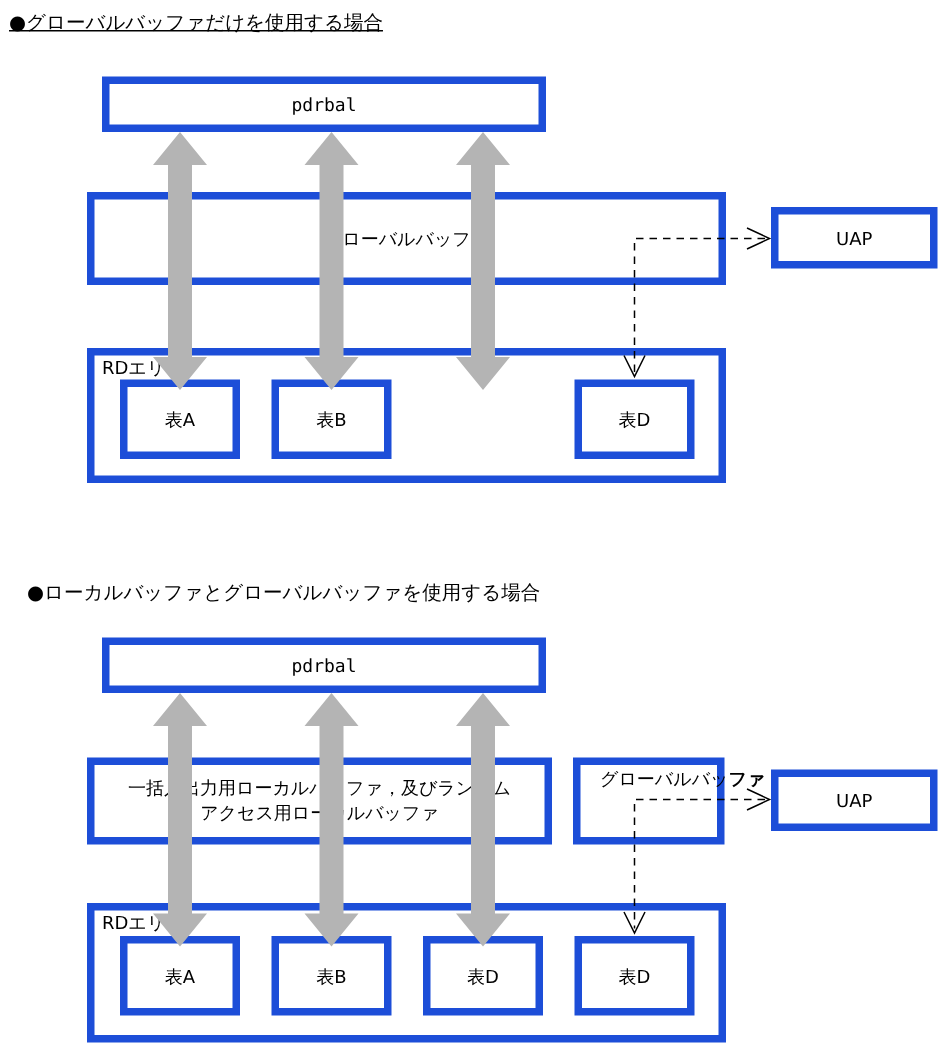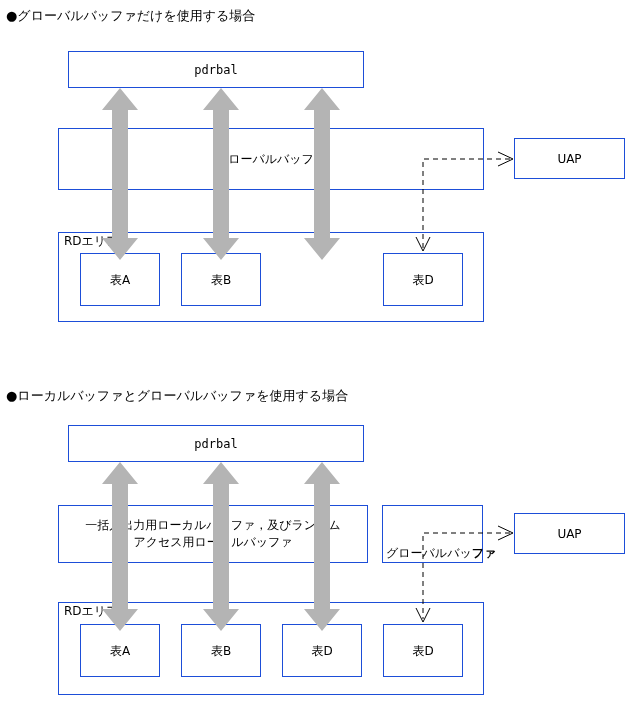--- a/index.html
+++ b/index.html
@@ -26,21 +26,21 @@
     position: absolute;
     font-size: 13px;
     line-height: 16px;
     white-space: nowrap;
     letter-spacing: 0px;
     color: #000;
   }
   .box {
     position: absolute;
     box-sizing: border-box;
-    border: 1px solid #1d4ed8;
+    border: 5px solid #1d4ed8;
     background: transparent;
     display: flex;
     align-items: center;
     justify-content: center;
     text-align: center;
     font-size: 12px;
     line-height: 16px;
   }
   .box.mono {
     font-family: "DejaVu Sans Mono", "Liberation Mono", monospace;
@@ -67,24 +67,24 @@
     font-size: 12px;
     line-height: 17px;
   }
   .box .ln {
     display: block;
     width: 100%;
     text-align: center;
     white-space: nowrap;
   }
   .box.gbufsmall {
-    align-items: flex-end;
+    align-items: flex-start;
     justify-content: flex-start;
     text-align: left;
-    padding: 1px 2px 0 3px;
+    padding: 1px 2px 0 13px;
     font-size: 12px;
     line-height: 17px;
   }
   .box.gbufsmall .ln1 { display:block; white-space: nowrap; text-align: left; }
   .box.gbufsmall .ln2 { display:block; white-space: nowrap; text-align: center; font-weight: bold; }
 
   svg.overlay {
     position: absolute;
     left: 0; top: 0;
     width: 628px;
@@ -98,39 +98,39 @@
     stroke-width: 1;
     stroke-dasharray: 5 4;
   }
   .thinline { fill: none; stroke: #000000; stroke-width: 1; }
 </style>
 </head>
 <body>
 
 <div id="stage">
 
-  <div class="heading" style="left:6px; top:8px;">●グローバルバッファだけを使用する場合</div>
+  <div class="heading" style="left:6px; top:8px;text-decoration:underline;">●グローバルバッファだけを使用する場合</div>
 
   <div class="box mono" style="left:68px; top:51px; width:296px; height:37px;">pdrbal</div>
 
   <div class="box" style="left:58px; top:128px; width:426px; height:62px;">グローバルバッファ</div>
 
   <div class="box" style="left:514px; top:138px; width:111px; height:41px;">
     <span>UAP</span>
   </div>
 
   <div class="box toplabel" style="left:58px; top:232px; width:426px; height:90px;">
     <span class="area-label">RDエリア</span>
   </div>
 
   <div class="box" style="left:80px; top:253px; width:80px; height:53px;">表A</div>
   <div class="box" style="left:181px; top:253px; width:80px; height:53px;">表B</div>
   <div class="box" style="left:383px; top:253px; width:80px; height:53px;">表D</div>
 
-  <div class="heading" style="left:6px; top:388px;">●ローカルバッファとグローバルバッファを使用する場合</div>
+  <div class="heading" style="left:18px; top:388px;">●ローカルバッファとグローバルバッファを使用する場合</div>
 
   <div class="box mono" style="left:68px; top:425px; width:296px; height:37px;">pdrbal</div>
 
   <div class="box wrap2" style="left:58px; top:505px; width:310px; height:58px;">
     <span class="ln">一括入出力用ローカルバッファ，及びランダム</span>
     <span class="ln">アクセス用ローカルバッファ</span>
   </div>
 
   <div class="box gbufsmall" style="left:382px; top:505px; width:101px; height:58px;">
     <span class="ln1">グローバルバッ</span>

